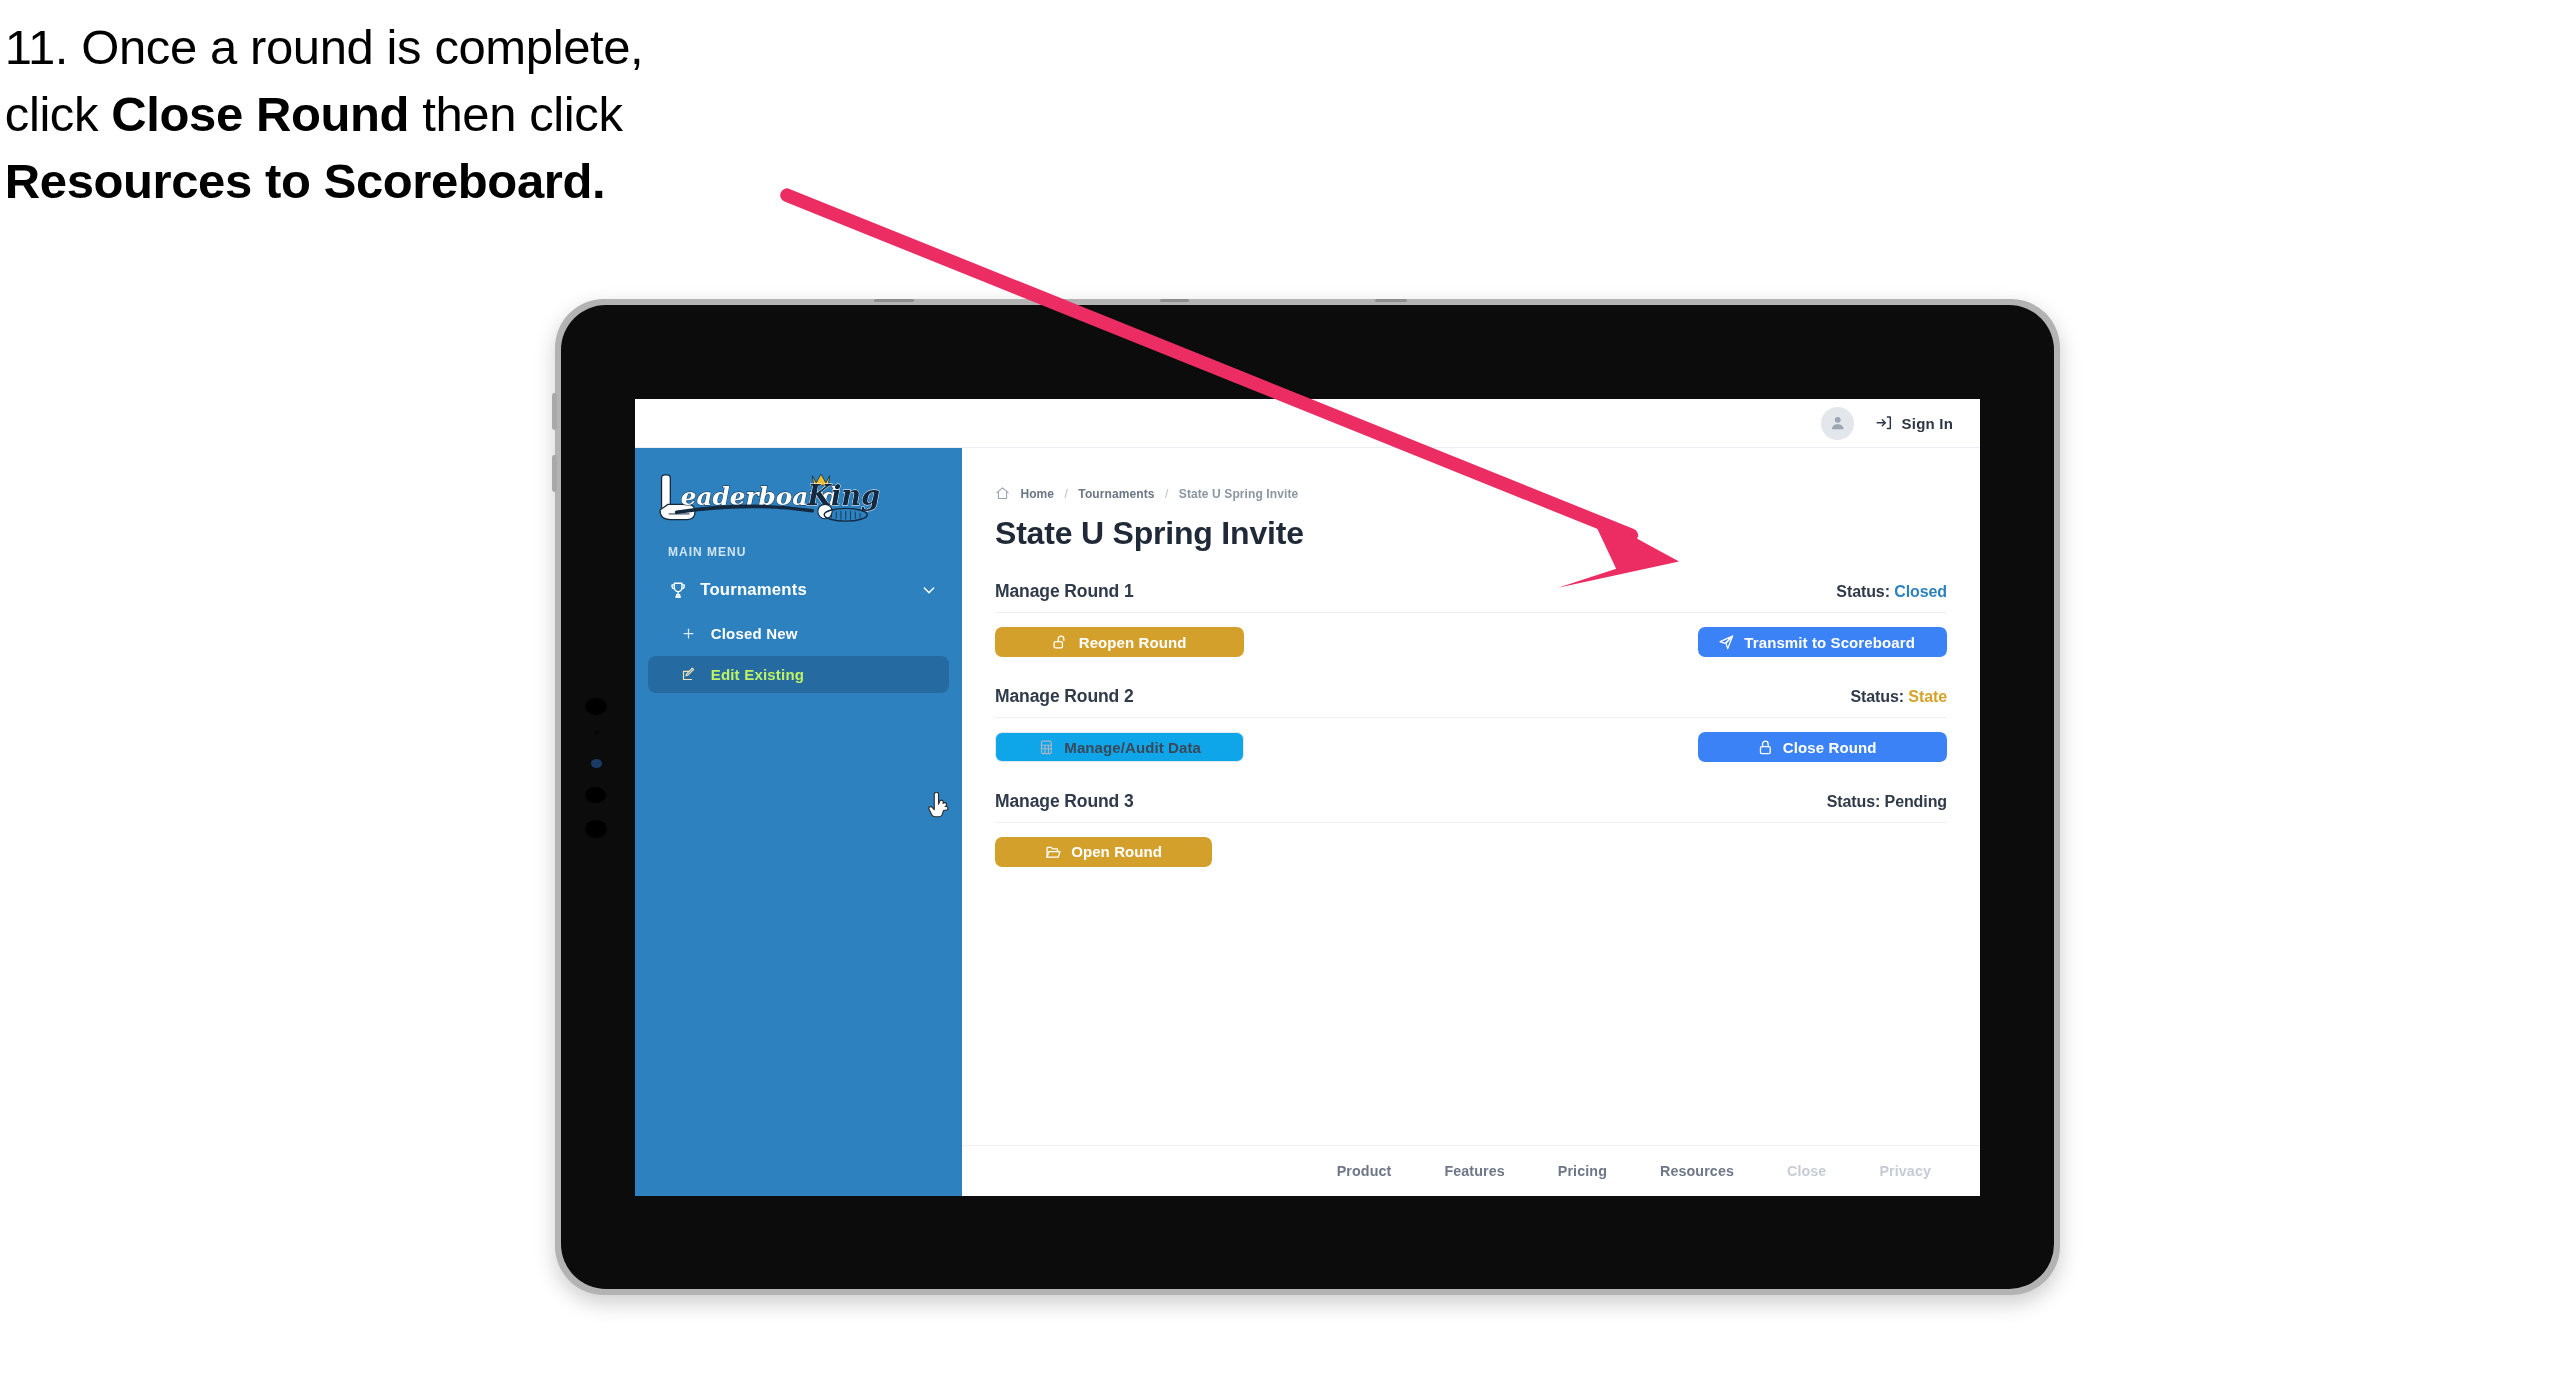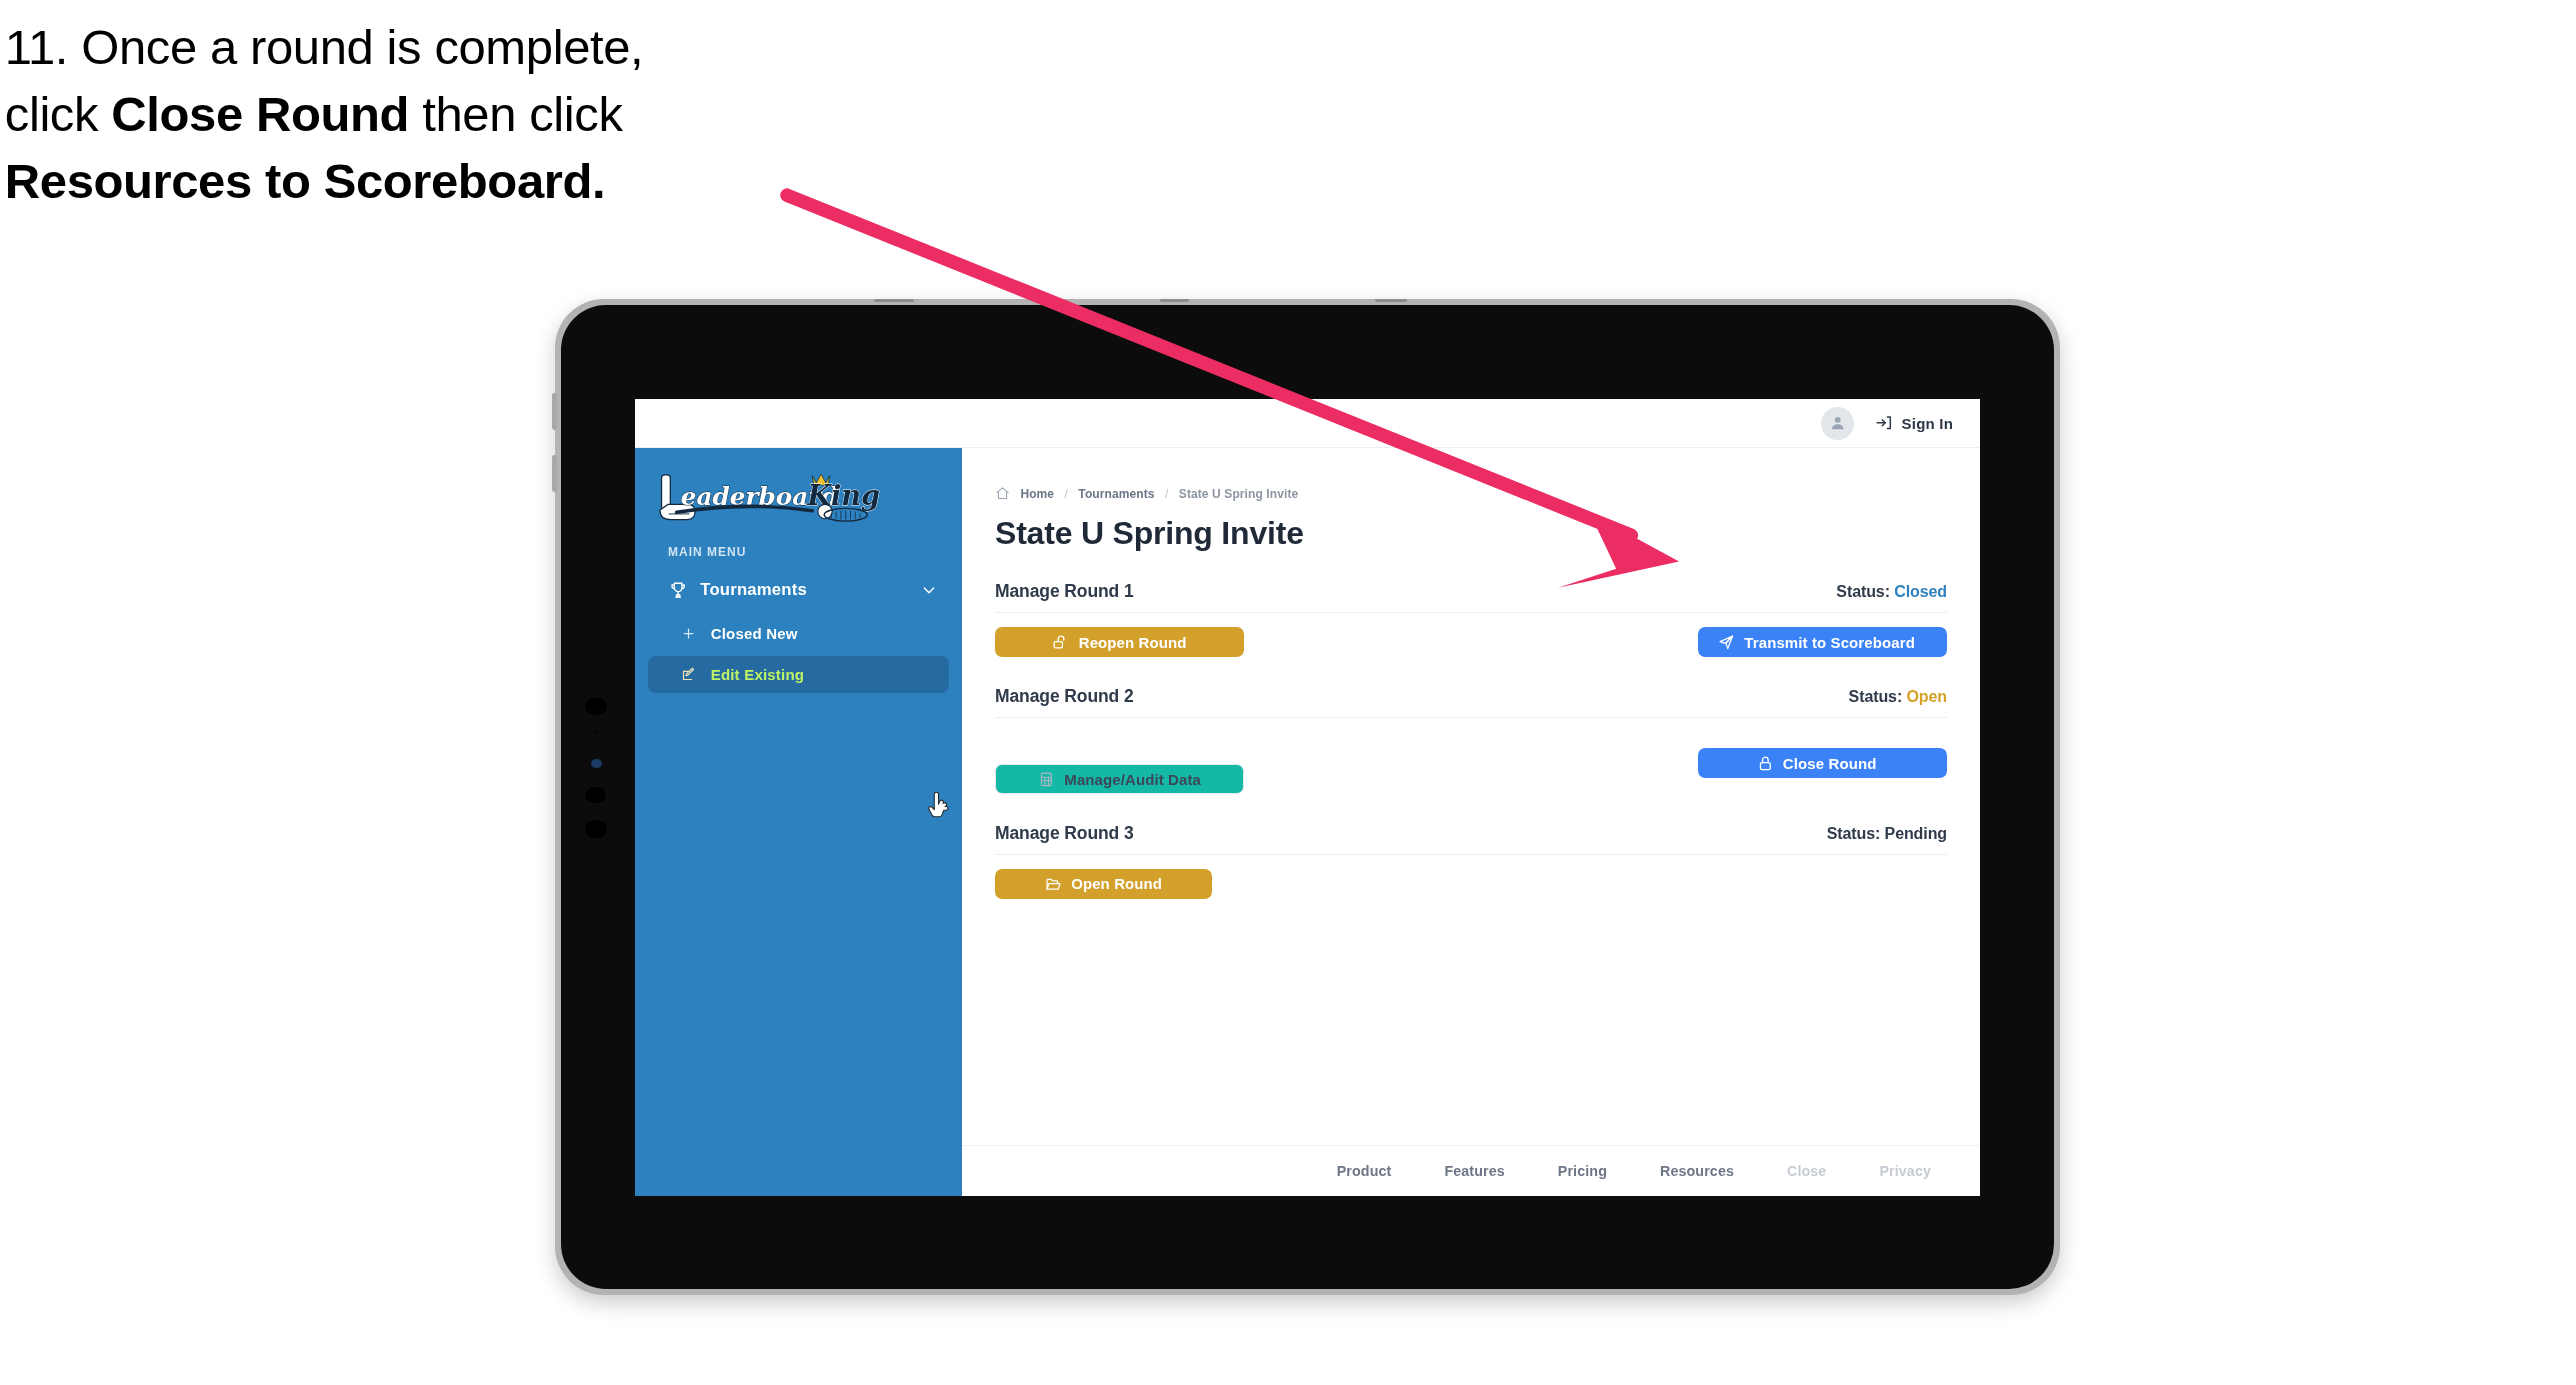--- a/index.html
+++ b/index.html
@@ -302,25 +302,24 @@
     font-weight: bold;
     letter-spacing: 0.1px;
     box-sizing: border-box;
     border: none;
     cursor: pointer;
     white-space: nowrap;
   }
   .btn-amber { background: #d3a02c; color: #ffffff; min-width: 249px; }
   .btn-blue  { background: #3b82f6; color: #ffffff; min-width: 249px; padding-left: 12px; }
   .btn-ghost {
-    background: #14b8a6;
+    background: #0ea5e9;
     color: #3c4757;
     border: 0.8px solid #e4e7ec;
     min-width: 249px;
-    margin-top: 32px;
   }
   .btn svg { flex: 0 0 auto; }
 
   
   #footer {
     height: 51px;
     flex: 0 0 auto;
     border-top: 0.8px solid #eef0f3;
     display: flex;
     align-items: center;
@@ -518,21 +517,21 @@
                   <span>Transmit to Scoreboard</span>
                 </button>
               </div>
             </div>
 
             <div class="round-block">
               <div class="round-head">
                 <span class="round-title">Manage Round 2</span>
                 <span class="round-status">
                   <span>Status:</span>
-                  <span class="val-open">Open</span>
+                  <span class="val-open">State</span>
                 </span>
               </div>
               <div class="round-actions">
                 <button class="btn btn-ghost">
                   <svg width="16.7" height="16.7" viewBox="0 0 24 24" fill="none" stroke="#aeb6c2" stroke-width="1.7" stroke-linecap="round" stroke-linejoin="round">
                     <rect x="5" y="3" width="14" height="18" rx="2"></rect>
                     <line x1="5" y1="9" x2="19" y2="9"></line>
                     <line x1="5" y1="14" x2="19" y2="14"></line>
                     <line x1="10" y1="9" x2="10" y2="21"></line>
                     <line x1="15" y1="9" x2="15" y2="21"></line>

